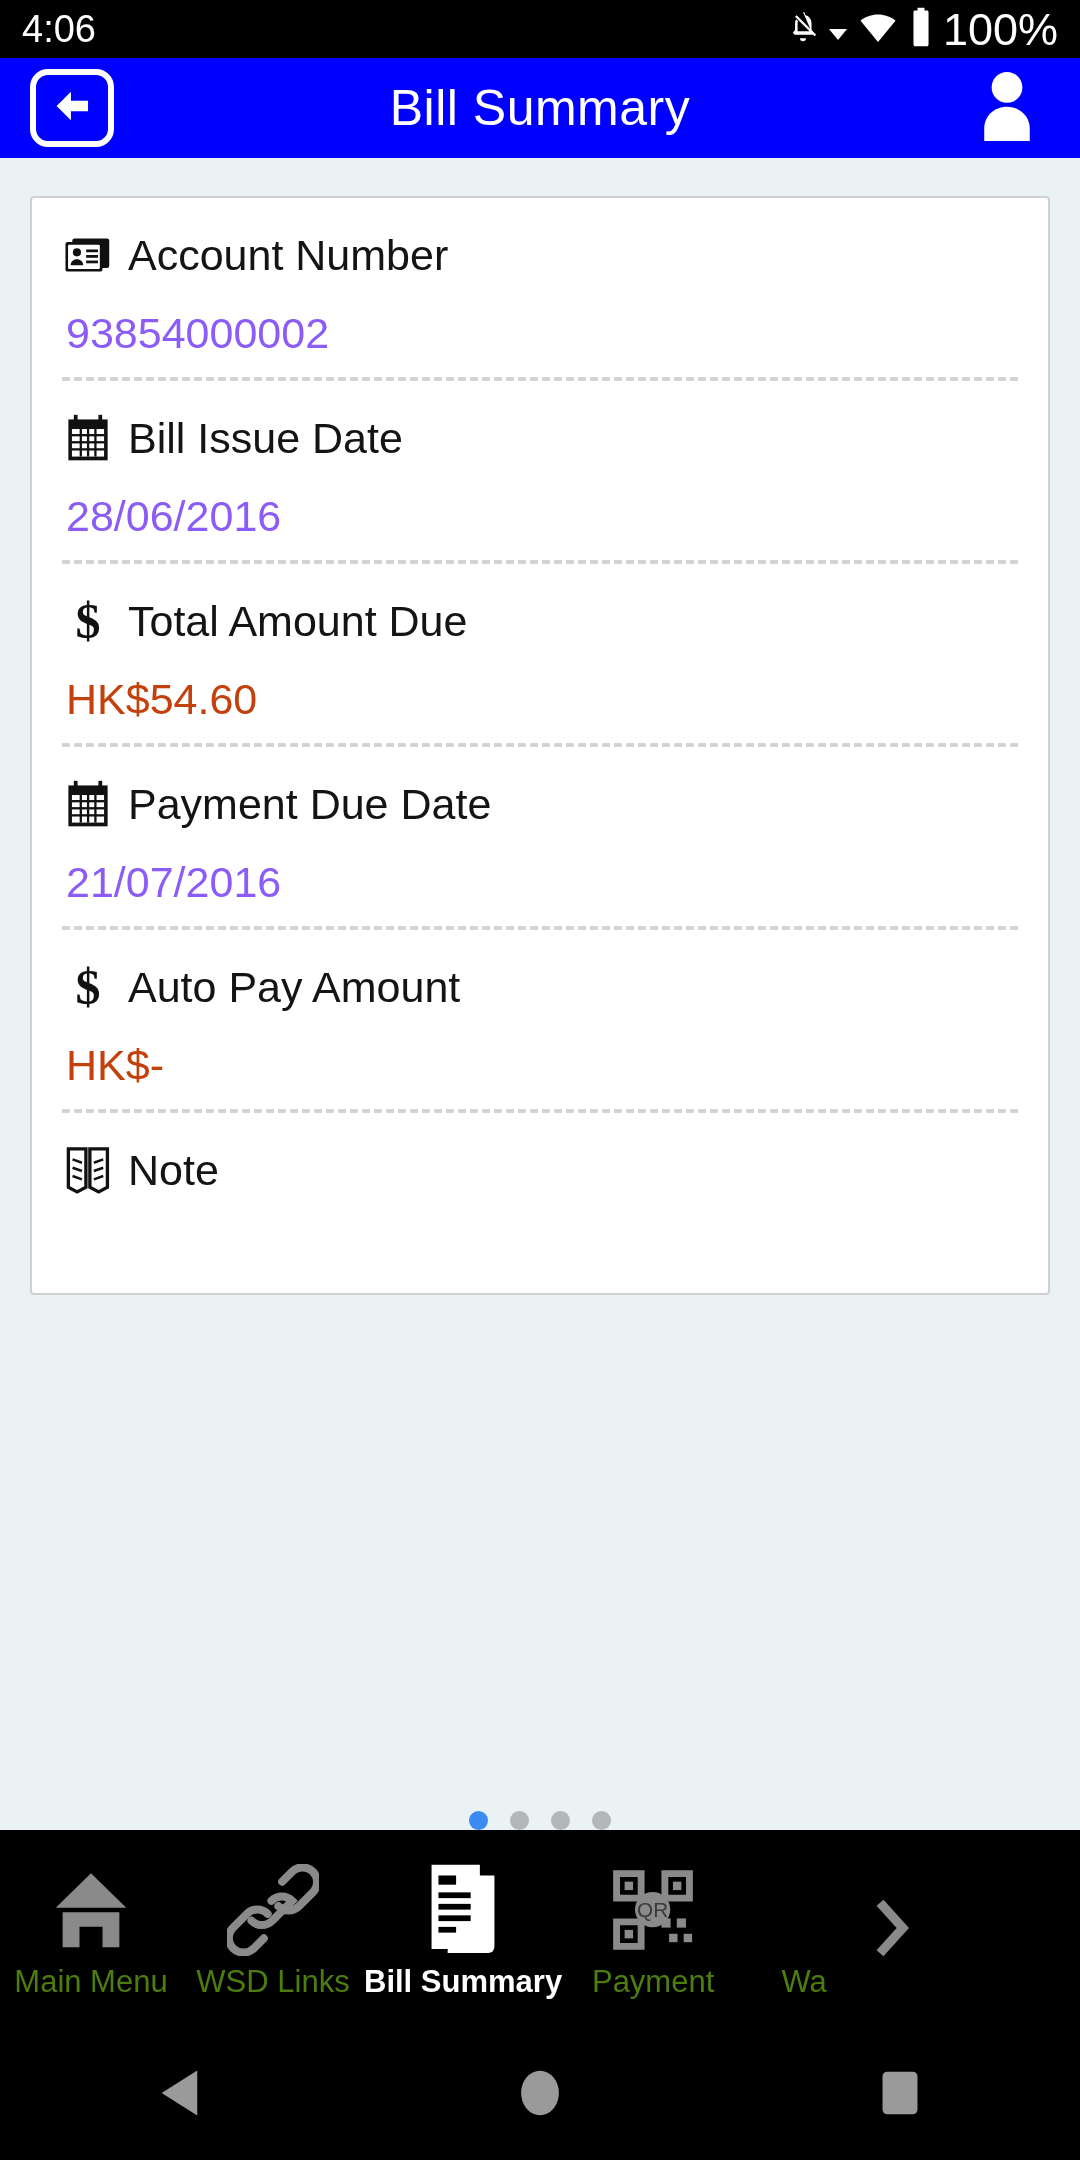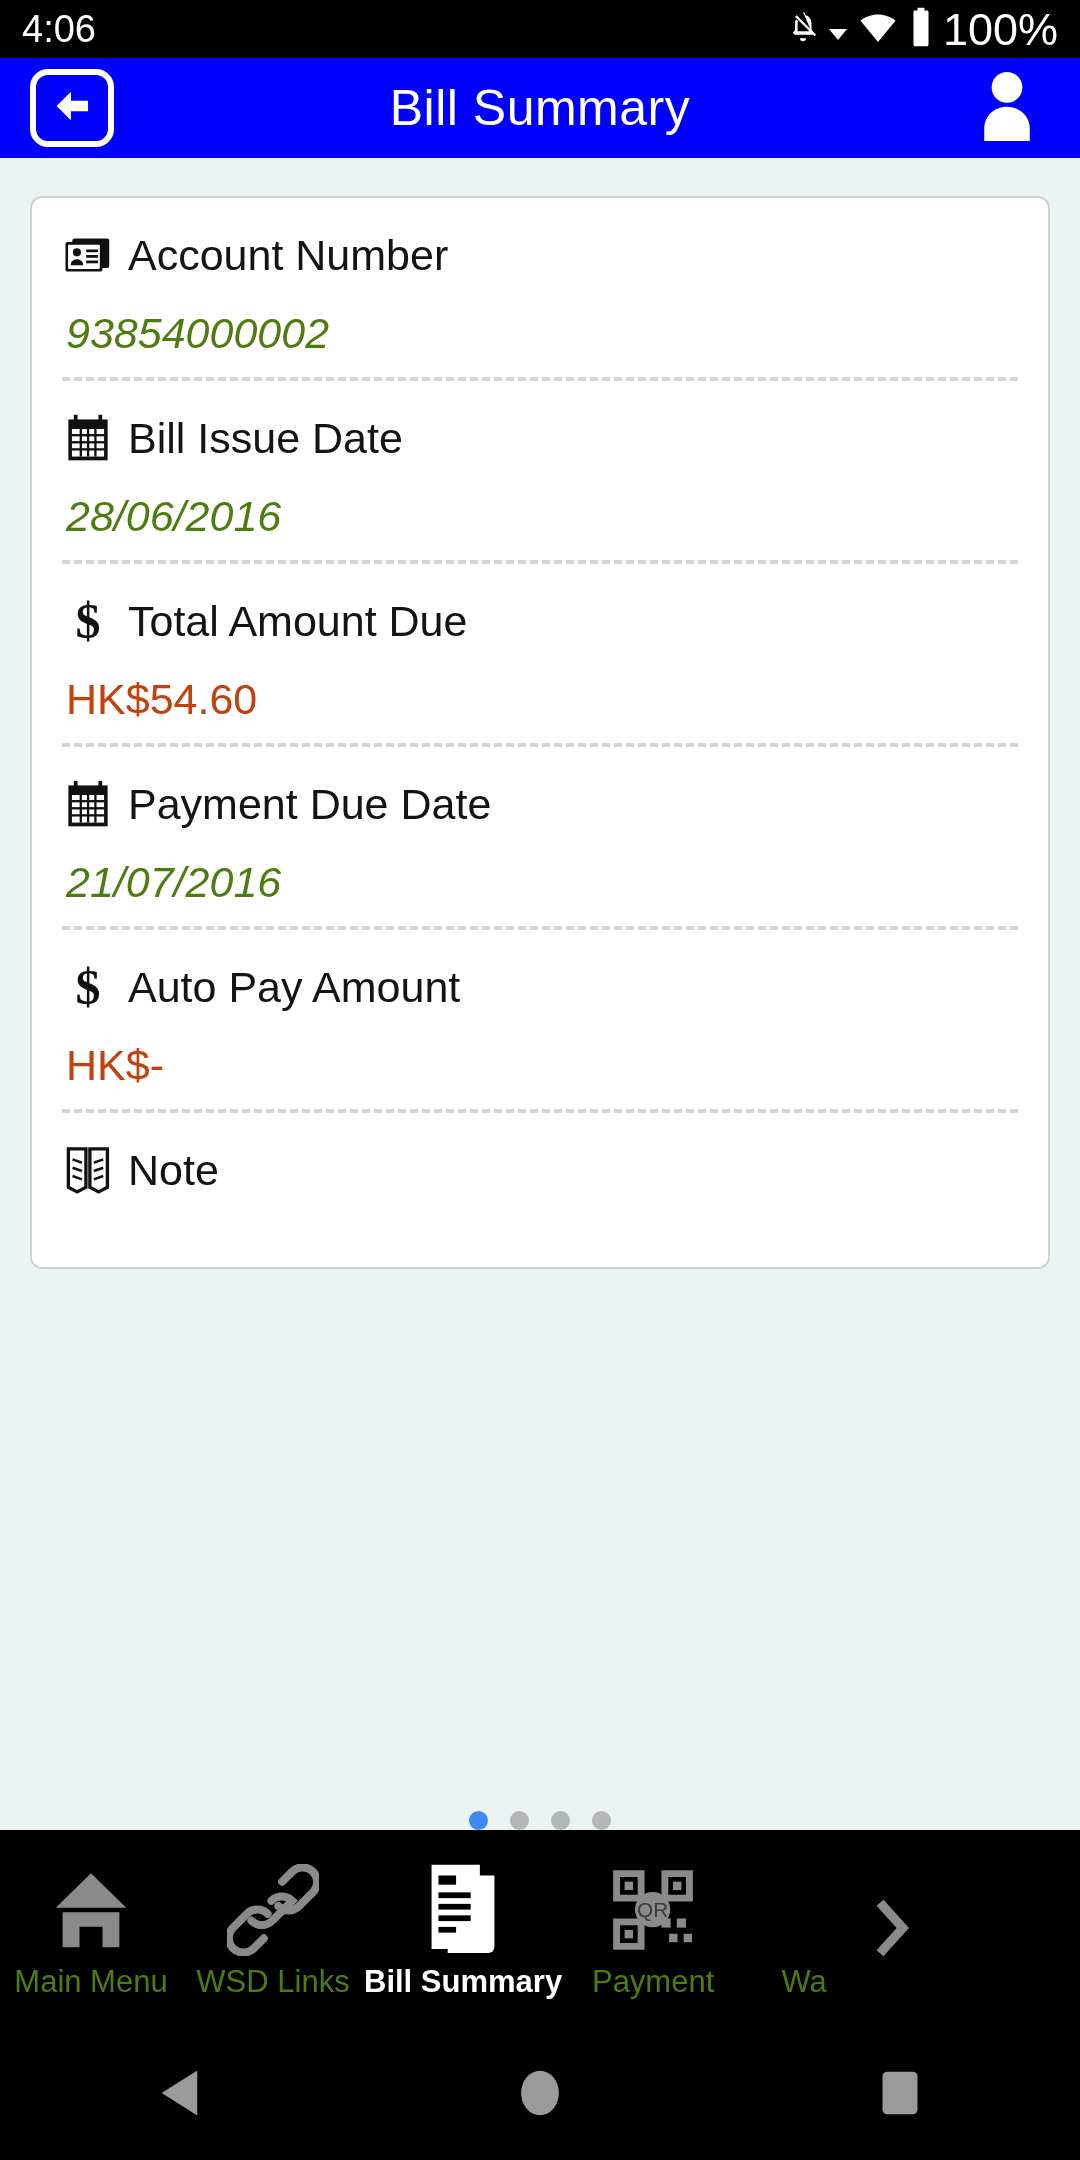--- a/index.html
+++ b/index.html
@@ -97,21 +97,21 @@
     cursor: pointer;
   }
 
   
   .content {
     padding: 38px 30px 0 30px;
   }
   .card {
     background: #ffffff;
     border: 2px solid #cfd0d1;
-    border-radius: 12px;
+    border-radius: 4px;
     padding: 0 32px;
     box-sizing: border-box;
   }
   .row {
     padding-top: 26px;
     padding-bottom: 22px;
   }
   .row-head {
     display: flex;
     align-items: center;
@@ -130,27 +130,27 @@
     font-size: 43px;
     color: #141414;
     line-height: 1;
   }
   .row-value {
     font-size: 43px;
     line-height: 1;
     margin-top: 26px;
     margin-left: 2px;
   }
-  .v-blue { color: #4d7c0f; font-style: italic; }
+  .v-blue { color: #8b5cf6; }
   .v-orange { color: #c2410c; }
   .sep {
     border-top: 4px dashed #d2d4d5;
     margin: 0 -2px;
   }
-  .row-note { padding-bottom: 66px; }
+  .row-note { padding-bottom: 92px; }
 
   
   .dollar {
     font-size: 50px;
     font-weight: bold;
     color: #111;
     line-height: 1;
     font-family: "Liberation Serif", serif;
   }
 

